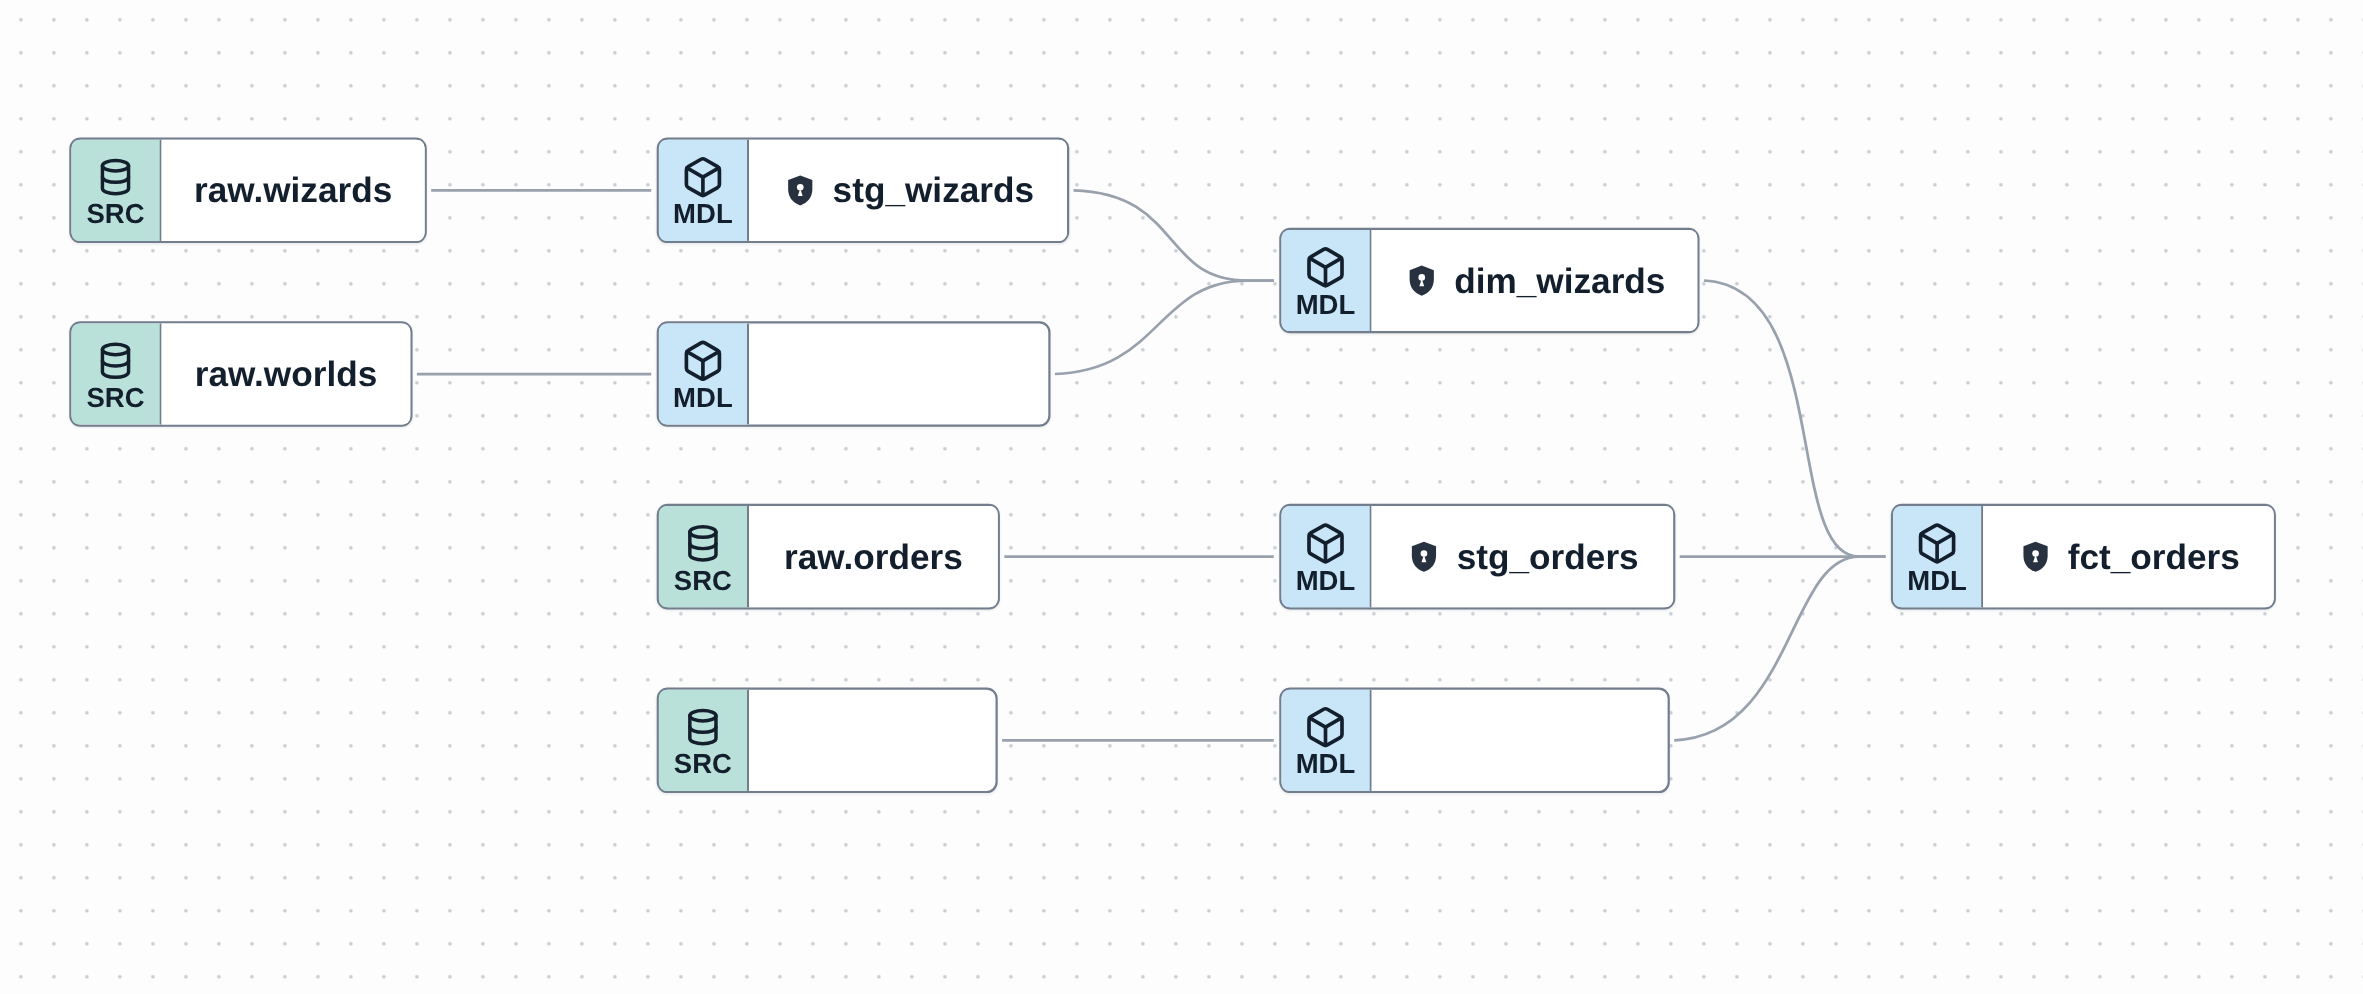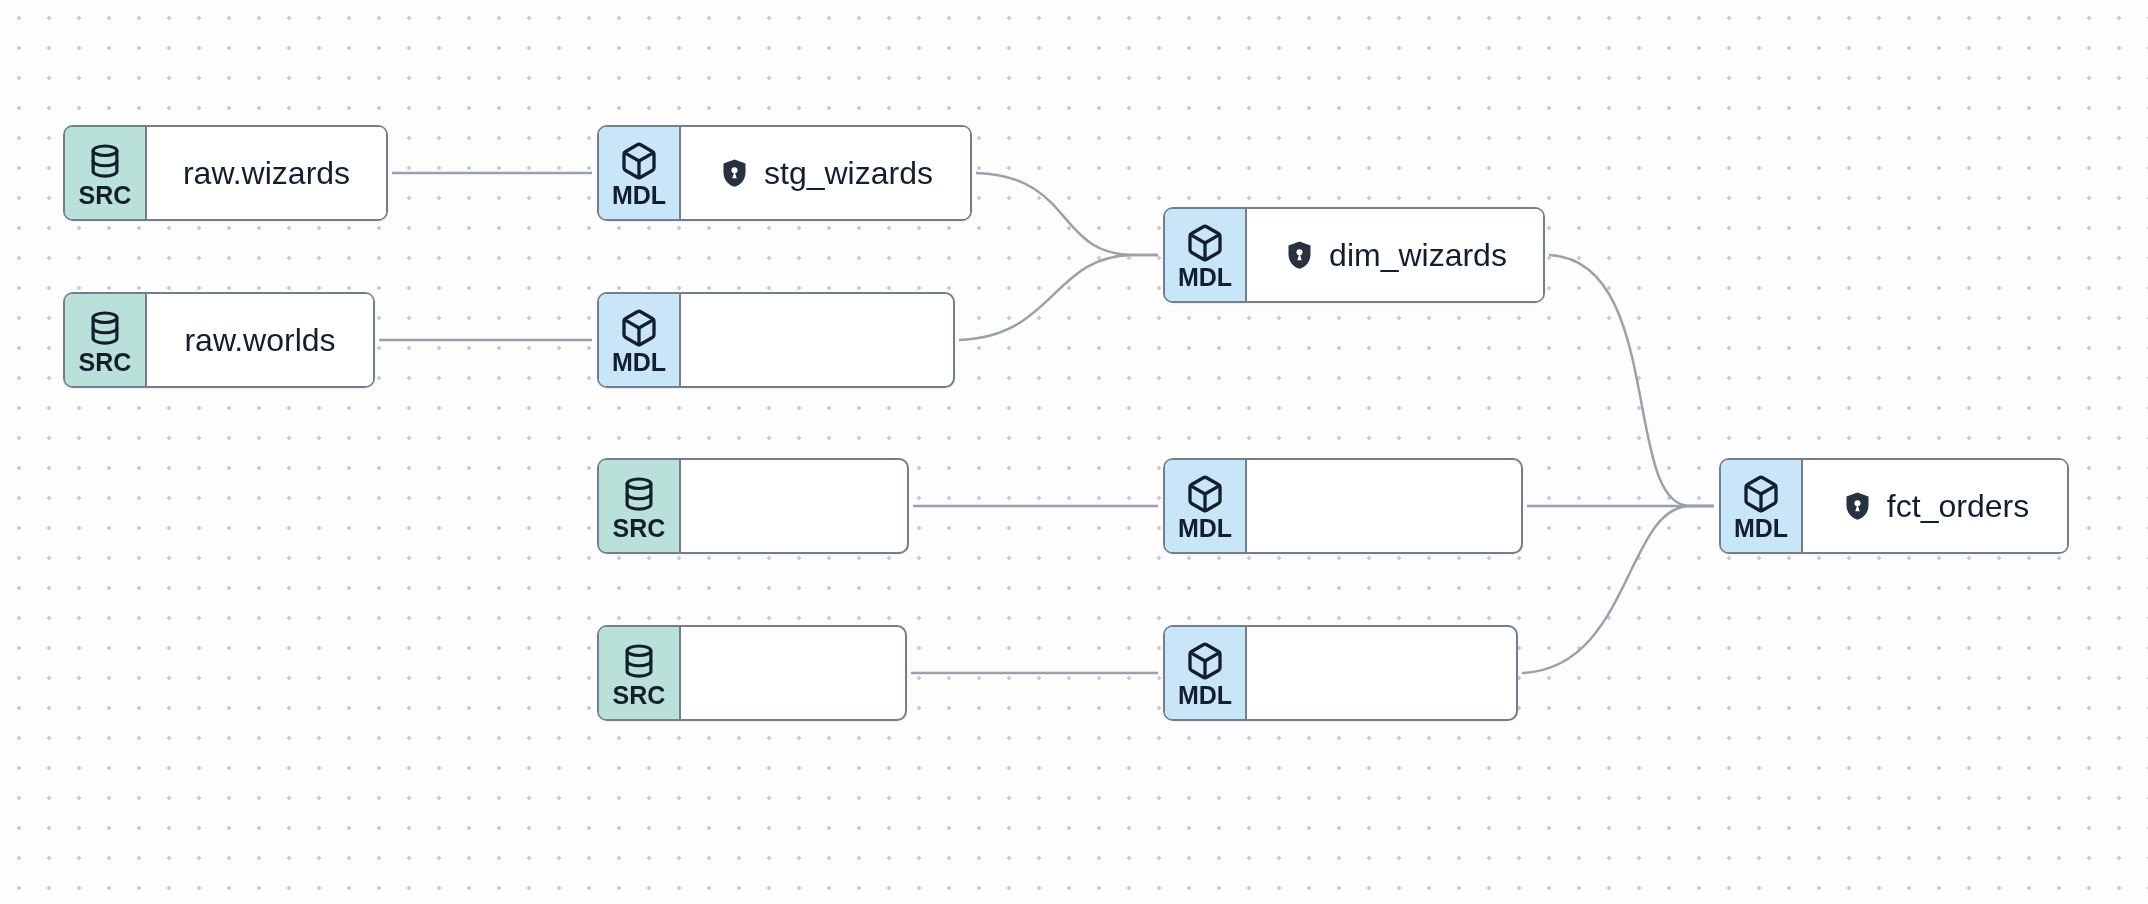--- a/index.html
+++ b/index.html
@@ -48,21 +48,21 @@
   .badge-label{
     font-size:25px;font-weight:600;color:var(--text-color);
     line-height:1;letter-spacing:0;
   }
   .badge .icon{display:flex;align-items:center;justify-content:center;color:var(--text-color);}
   .label-area{
     flex:1;display:flex;align-items:center;justify-content:center;
     gap:13px;padding:0 16px;border-radius:0 7px 7px 0;background:#fff;
   }
   .node-label{
-    font-size:32px;font-weight:400;color:var(--text-color);
+    font-size:32px;font-weight:700;color:var(--text-color);
     white-space:nowrap;line-height:1;
   }
   .shield{display:flex;align-items:center;color:var(--shield-color);}
 </style>
 </head>
 <body>
 
 <div class="canvas">
 
   <svg class="edges" viewBox="0 0 2148 904">
@@ -113,20 +113,23 @@
     <div class="badge">
       <span class="icon">
         <svg width="38" height="40" viewBox="0 0 24 24" fill="none" stroke="currentColor" stroke-width="2" stroke-linecap="round" stroke-linejoin="round">
             <ellipse cx="12" cy="5.5" rx="7.5" ry="3"></ellipse>
             <path d="M4.5 5.5v6.5c0 1.66 3.36 3 7.5 3s7.5-1.34 7.5-3V5.5"></path>
             <path d="M4.5 12v6.5c0 1.66 3.36 3 7.5 3s7.5-1.34 7.5-3V12"></path>
           </svg>
       </span>
       <span class="badge-label">SRC</span>
     </div>
+    <div class="label-area">
+      <span class="node-label">raw.orders</span>
+    </div>
   </div>
 
   <div class="node src" style="left:597px;top:625px;width:310px">
     <div class="badge">
       <span class="icon">
         <svg width="38" height="40" viewBox="0 0 24 24" fill="none" stroke="currentColor" stroke-width="2" stroke-linecap="round" stroke-linejoin="round">
             <ellipse cx="12" cy="5.5" rx="7.5" ry="3"></ellipse>
             <path d="M4.5 5.5v6.5c0 1.66 3.36 3 7.5 3s7.5-1.34 7.5-3V5.5"></path>
             <path d="M4.5 12v6.5c0 1.66 3.36 3 7.5 3s7.5-1.34 7.5-3V12"></path>
           </svg>
@@ -175,20 +178,30 @@
     <div class="badge">
       <span class="icon">
         <svg width="40" height="40" viewBox="0 0 24 24" fill="none" stroke="currentColor" stroke-width="2" stroke-linecap="round" stroke-linejoin="round">
             <path d="M21 8a2 2 0 0 0-1-1.73l-7-4a2 2 0 0 0-2 0l-7 4A2 2 0 0 0 3 8v8a2 2 0 0 0 1 1.73l7 4a2 2 0 0 0 2 0l7-4A2 2 0 0 0 21 16Z"></path>
             <path d="M3.3 7 12 12l8.7-5"></path>
             <path d="M12 22V12"></path>
           </svg>
       </span>
       <span class="badge-label">MDL</span>
     </div>
+    <div class="label-area">
+      <span class="shield">
+        <svg width="33" height="37" viewBox="0 0 24 24">
+            <path fill="currentColor" d="M12 1.8 20 4.8 V11 c0 5.2-3.2 9.1-8 10.7 C7.2 20.1 4 16.2 4 11 V4.8 Z"></path>
+            <circle cx="12" cy="9.6" r="2.2" fill="#fff"></circle>
+            <path d="M12 10.4 l-1.6 5 h3.2 Z" fill="#fff"></path>
+          </svg>
+      </span>
+      <span class="node-label">stg_orders</span>
+    </div>
   </div>
 
   <div class="node mdl" style="left:1163px;top:625px;width:355px">
     <div class="badge">
       <span class="icon">
         <svg width="40" height="40" viewBox="0 0 24 24" fill="none" stroke="currentColor" stroke-width="2" stroke-linecap="round" stroke-linejoin="round">
             <path d="M21 8a2 2 0 0 0-1-1.73l-7-4a2 2 0 0 0-2 0l-7 4A2 2 0 0 0 3 8v8a2 2 0 0 0 1 1.73l7 4a2 2 0 0 0 2 0l7-4A2 2 0 0 0 21 16Z"></path>
             <path d="M3.3 7 12 12l8.7-5"></path>
             <path d="M12 22V12"></path>
           </svg>

